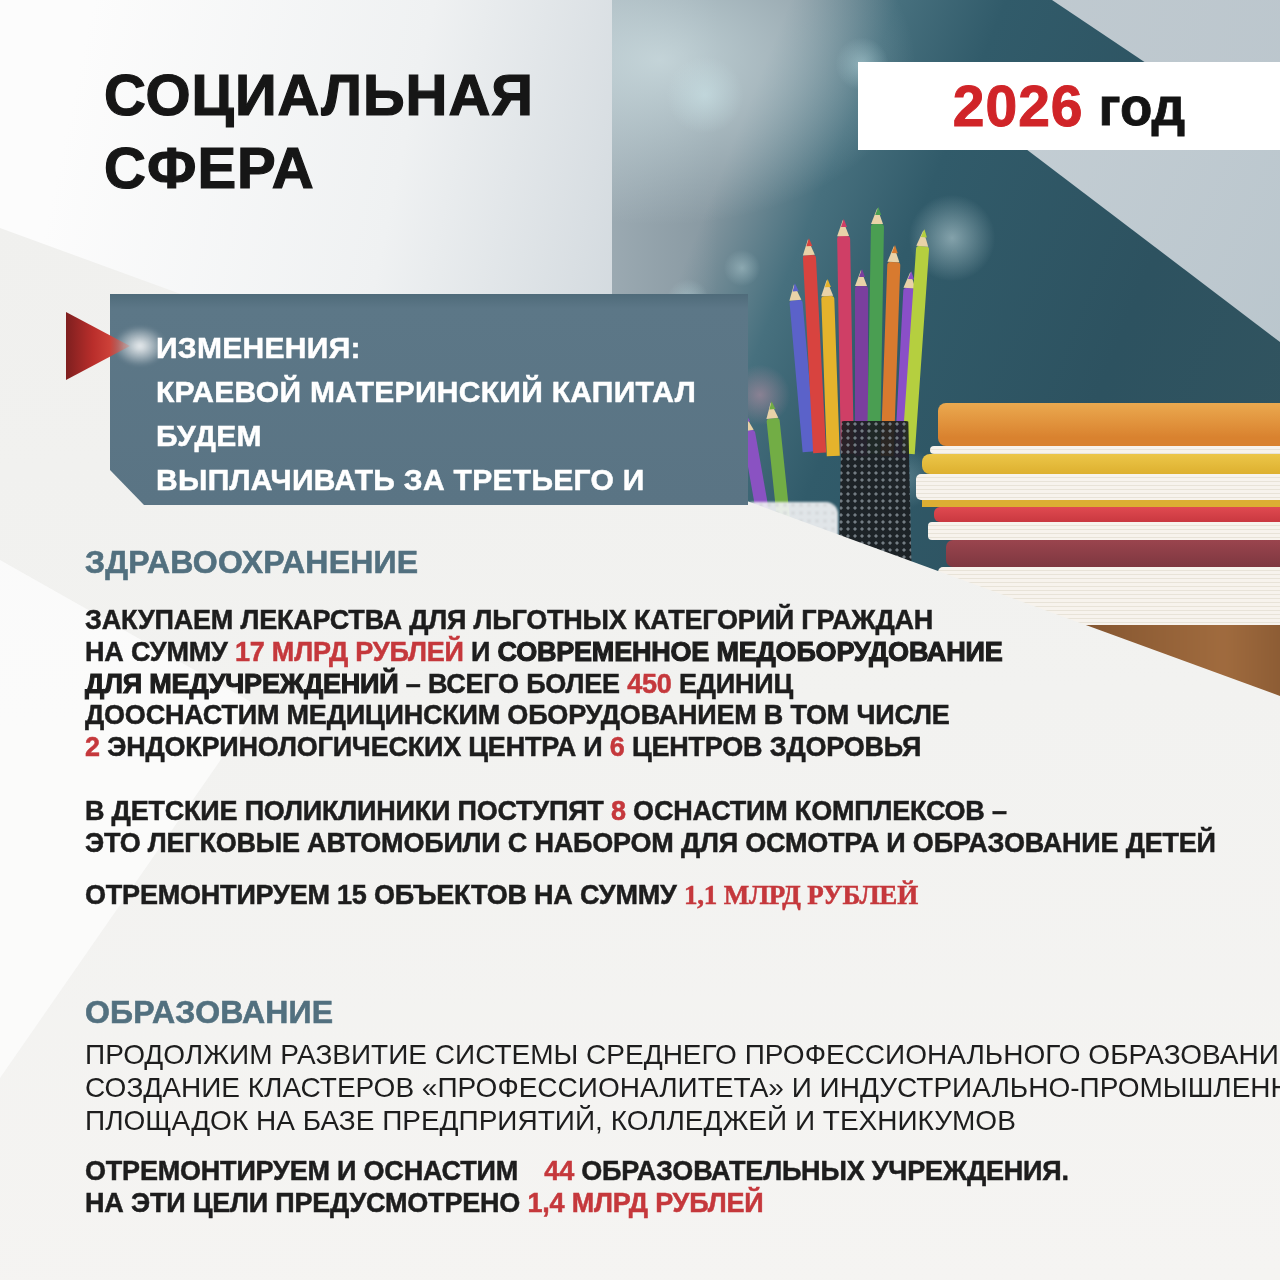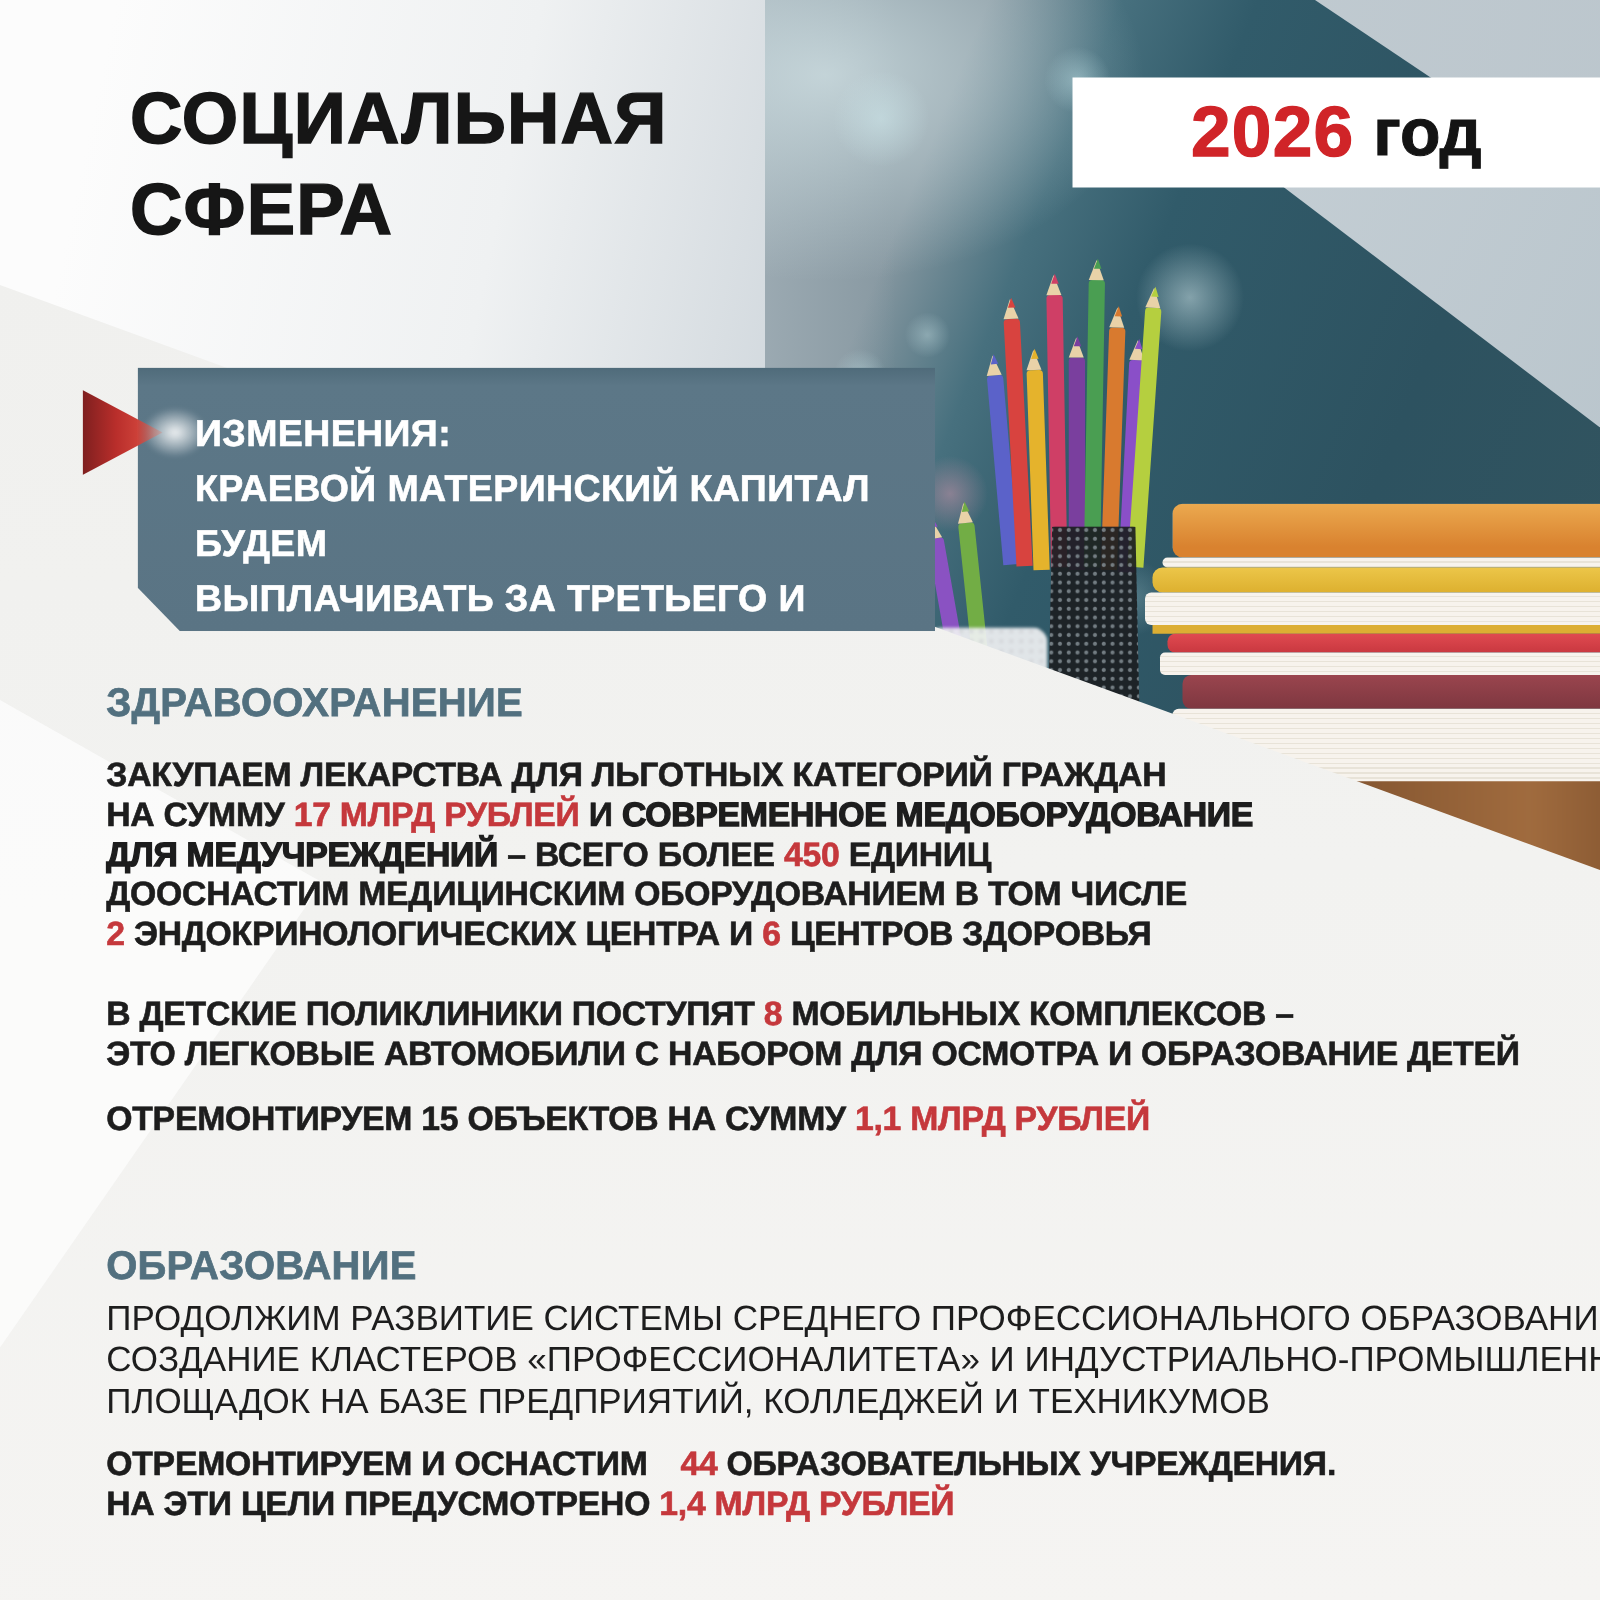--- a/index.html
+++ b/index.html
@@ -173,25 +173,25 @@
   <div class="para pos-h1">
       <div><span>ЗАКУПАЕМ ЛЕКАРСТВА ДЛЯ ЛЬГОТНЫХ КАТЕГОРИЙ ГРАЖДАН</span></div>
       <div><span>НА СУММУ </span><span style="color: rgb(197, 56, 60); -webkit-text-stroke: 0.5px rgb(197, 56, 60);">17 МЛРД РУБЛЕЙ</span><span> И </span><span class="seg-strong">СОВРЕМЕННОЕ МЕДОБОРУДОВАНИЕ</span></div>
       <div><span class="seg-strong">ДЛЯ МЕДУЧРЕЖДЕНИЙ</span><span> – ВСЕГО БОЛЕЕ </span><span style="color: rgb(197, 56, 60); -webkit-text-stroke: 0.5px rgb(197, 56, 60);">450</span><span> ЕДИНИЦ</span></div>
     </div>
   <div class="para pos-h2">
       <div><span>ДООСНАСТИМ МЕДИЦИНСКИМ ОБОРУДОВАНИЕМ В ТОМ ЧИСЛЕ</span></div>
       <div><span style="color: rgb(197, 56, 60); -webkit-text-stroke: 0.5px rgb(197, 56, 60);">2</span><span> ЭНДОКРИНОЛОГИЧЕСКИХ ЦЕНТРА И </span><span style="color: rgb(197, 56, 60); -webkit-text-stroke: 0.5px rgb(197, 56, 60);">6</span><span> ЦЕНТРОВ ЗДОРОВЬЯ</span></div>
     </div>
   <div class="para pos-h3">
-      <div><span>В ДЕТСКИЕ ПОЛИКЛИНИКИ ПОСТУПЯТ </span><span style="color: rgb(197, 56, 60); -webkit-text-stroke: 0.5px rgb(197, 56, 60);">8</span><span> МОБИЛЬНЫХ КОМПЛЕКСОВ –</span></div>
+      <div><span>В ДЕТСКИЕ ПОЛИКЛИНИКИ ПОСТУПЯТ </span><span style="color: rgb(197, 56, 60); -webkit-text-stroke: 0.5px rgb(197, 56, 60);">8</span><span> ОСНАСТИМ КОМПЛЕКСОВ –</span></div>
       <div><span>ЭТО ЛЕГКОВЫЕ АВТОМОБИЛИ С НАБОРОМ ДЛЯ ОСМОТРА И ОБРАЗОВАНИЕ ДЕТЕЙ</span></div>
     </div>
   <div class="para pos-h4">
-      <div><span>ОТРЕМОНТИРУЕМ 15 ОБЪЕКТОВ НА СУММУ </span><span style="color: rgb(197, 56, 60); -webkit-text-stroke: 0.5px rgb(197, 56, 60);">1,1 МЛРД РУБЛЕЙ</span></div>
+      <div><span>ОТРЕМОНТИРУЕМ 15 ОБЪЕКТОВ НА СУММУ </span><span style="color: rgb(197, 56, 60); font-family: Liberation Serif, serif; -webkit-text-stroke: 0.5px rgb(197, 56, 60);">1,1 МЛРД РУБЛЕЙ</span></div>
     </div>
 
   <div class="sec-title pos-sec2" style="color: rgb(82, 112, 127); -webkit-text-stroke: 0.6px rgb(82, 112, 127);">ОБРАЗОВАНИЕ</div>
   <div class="para regular pos-e1">
       <div><span>ПРОДОЛЖИМ РАЗВИТИЕ СИСТЕМЫ СРЕДНЕГО ПРОФЕССИОНАЛЬНОГО ОБРАЗОВАНИЯ,</span></div>
       <div><span>СОЗДАНИЕ КЛАСТЕРОВ «ПРОФЕССИОНАЛИТЕТА» И ИНДУСТРИАЛЬНО-ПРОМЫШЛЕННЫХ</span></div>
       <div><span>ПЛОЩАДОК НА БАЗЕ ПРЕДПРИЯТИЙ, КОЛЛЕДЖЕЙ И ТЕХНИКУМОВ</span></div>
     </div>
   <div class="para pos-e2">
       <div><span>ОТРЕМОНТИРУЕМ И ОСНАСТИМ </span><span style="color: rgb(197, 56, 60); margin-left: 19px; -webkit-text-stroke: 0.5px rgb(197, 56, 60);">44</span><span> ОБРАЗОВАТЕЛЬНЫХ УЧРЕЖДЕНИЯ.</span></div>

